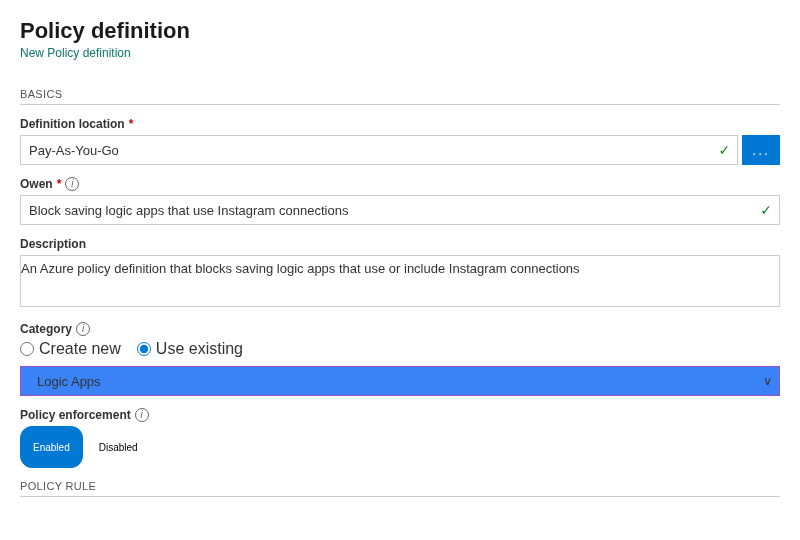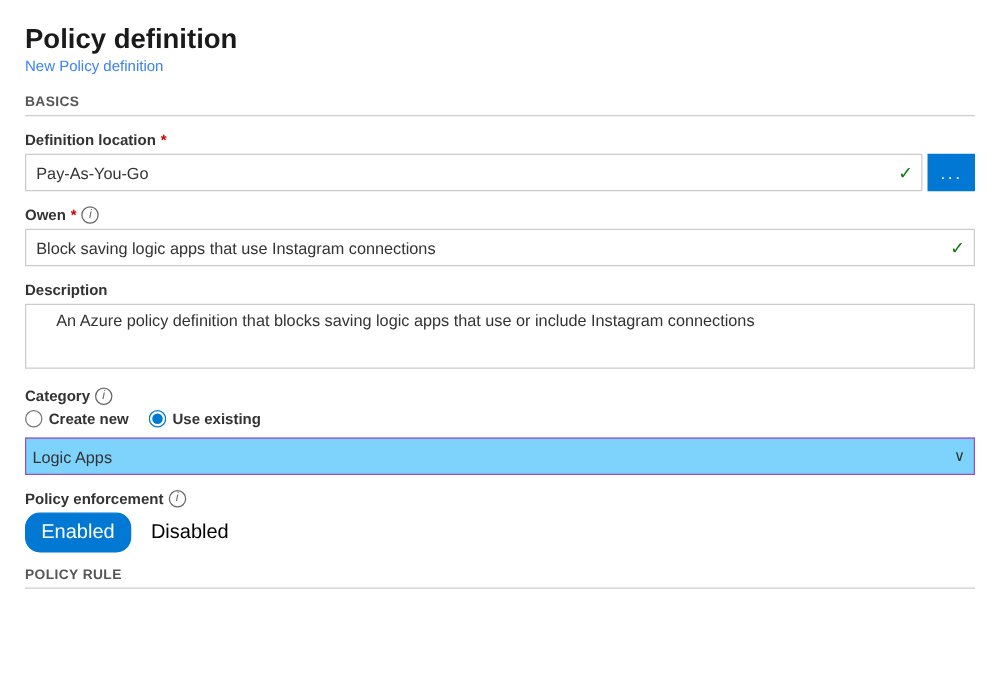--- a/index.html
+++ b/index.html
@@ -15,26 +15,26 @@
       padding: 18px 20px 20px 20px;
     }
     .page-title {
       font-size: 22px;
       font-weight: 700;
       color: #1a1a1a;
       margin-bottom: 2px;
     }
     .page-subtitle {
       font-size: 12px;
-      color: #3b82f6;
-      margin-bottom: 16px;
+      color: #0f766e;
+      margin-bottom: 28px;
     }
     .section-label {
       font-size: 11px;
-      font-weight: 700;
+      font-weight: 400;
       color: #555;
       letter-spacing: 0.03em;
       border-bottom: 1px solid #ccc;
       padding-bottom: 4px;
       margin-bottom: 12px;
     }
     .field-group {
       margin-bottom: 12px;
     }
     .field-label {
@@ -103,21 +103,21 @@
       cursor: pointer;
       font-size: 14px;
       display: flex;
       align-items: center;
       justify-content: center;
       letter-spacing: 2px;
       flex-shrink: 0;
     }
     .textarea-field {
       border: 1px solid #ccc;
-      padding: 5px 24px;
+      padding: 5px 0;
       font-size: 13px;
       color: #333;
       background: #fff;
       width: 100%;
       height: 52px;
       resize: none;
       outline: none;
       font-family: inherit;
     }
     .radio-group {
@@ -130,33 +130,32 @@
       align-items: center;
       gap: 5px;
       cursor: pointer;
     }
     .radio-option input[type="radio"] {
       accent-color: #0078d4;
       width: 14px;
       height: 14px;
     }
     .radio-option label {
-      font-size: 12px;
-      cursor: pointer;
-      font-weight: bold;
+      font-size: 16px;
+      cursor: pointer;
     }
     .select-wrapper {
       position: relative;
     }
     .select-field {
       border: 1px solid #9b4dca;
-      padding: 5px 30px 5px 5px;
-      font-size: 13px;
-      color: #333;
-      background: #7dd3fc;
+      padding: 5px 30px 5px 16px;
+      font-size: 13px;
+      color: #333;
+      background: #3b82f6;
       width: 100%;
       height: 30px;
       appearance: none;
       outline: none;
       cursor: pointer;
     }
     .select-arrow {
       position: absolute;
       right: 8px;
       top: 50%;
@@ -165,26 +164,26 @@
       font-size: 12px;
       color: #333;
     }
     .toggle-group {
       display: flex;
       align-items: center;
       gap: 0;
     }
     .toggle-btn {
       padding: 3px 12px;
-      font-size: 16px;
+      font-size: 10px;
       cursor: pointer;
       border: 1px solid #ccc;
       background: #fff;
       color: #333;
-      height: 32px;
+      height: 42px;
       display: flex;
       align-items: center;
     }
     .toggle-btn.active {
       background: #0078d4;
       color: #fff;
       border-color: #0078d4;
       border-radius: 12px;
       z-index: 1;
     }

